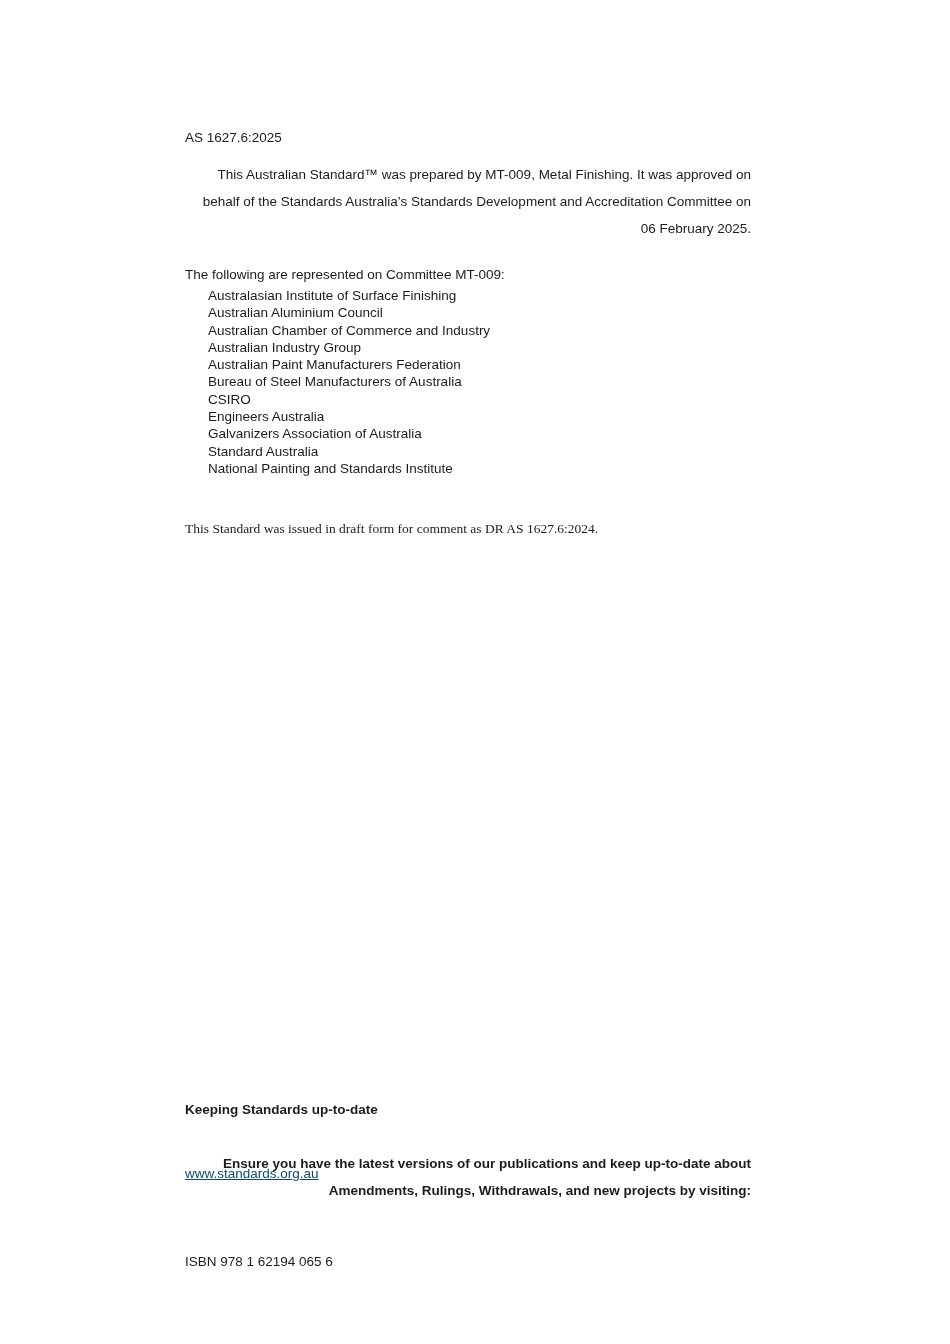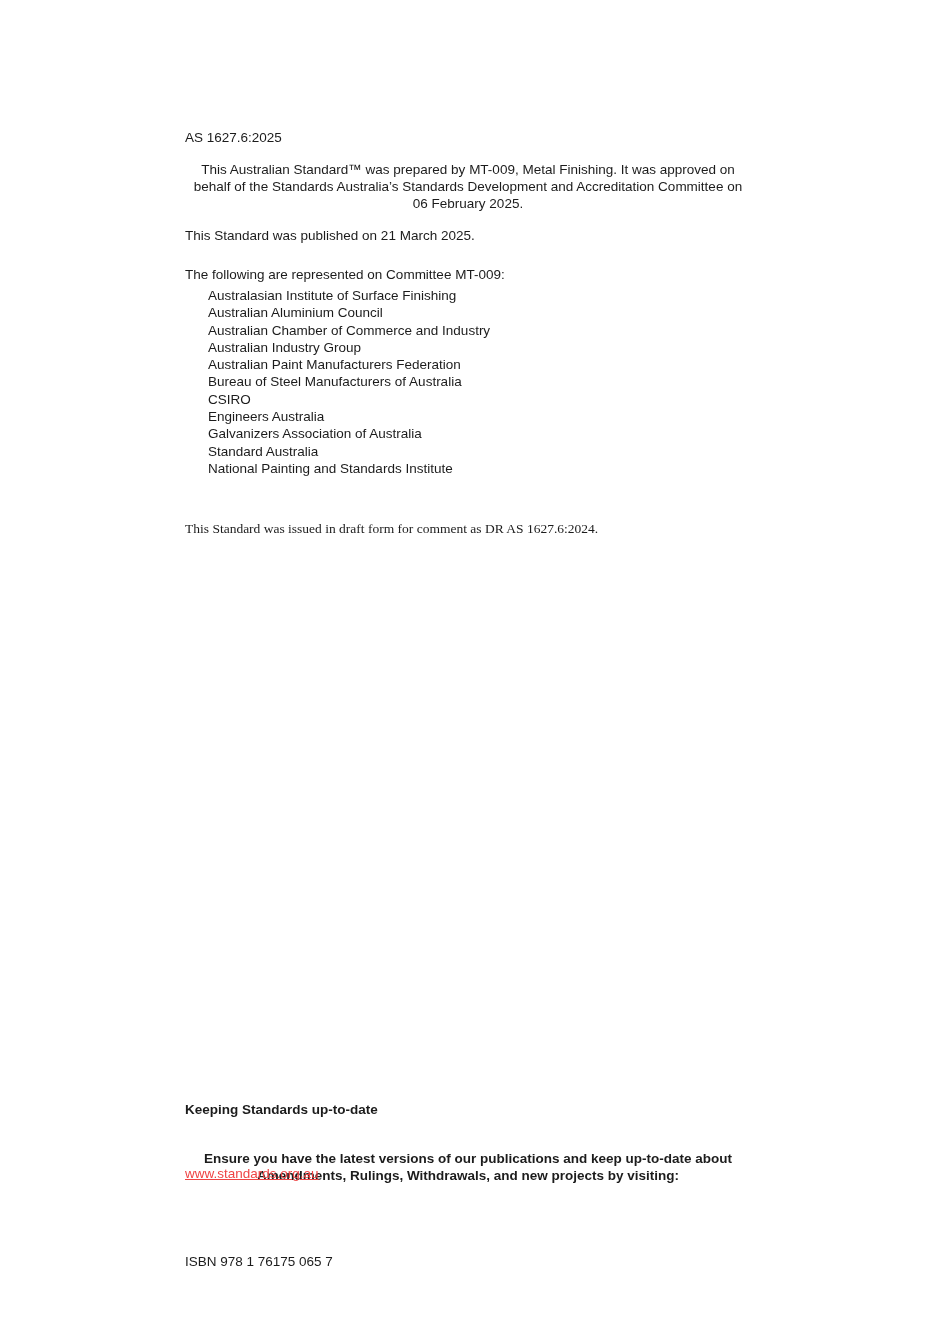--- a/index.html
+++ b/index.html
@@ -23,51 +23,50 @@
   }
   .abs {
     position: absolute;
     left: 185px;
     width: 566px;
   }
   .line {
     line-height: 20px;
   }
   .para {
-    line-height: 17px;
-    text-align: center;
+    line-height: 27px;
+    text-align: right;
   }
   .committee-list {
     line-height: 17.3px;
     padding-left: 23px;
     box-sizing: border-box;
   }
   .committee-list .member {
     white-space: nowrap;
   }
   .bold {
     font-weight: bold;
   }
   a.std-link {
-    color: #ef4444;
+    color: #0c4a6e;
     text-decoration: underline;
     cursor: pointer;
     text-align: center;
   }
 </style>
 </head>
 <body>
 
 <div class="page">
 
   <div class="abs line" style="top: 120px;">AS 1627.6:2025</div>
 
   <div class="abs para" style="top: 153px;">This Australian Standard™ was prepared by MT-009, Metal Finishing. It was approved on behalf of the Standards Australia’s Standards Development and Accreditation Committee on 06 February 2025.</div>
 
-  <div class="abs line" style="top: 218px;">This Standard was published on 21 March 2025.</div>
 
   <div class="abs line" style="top: 257px;">The following are represented on Committee MT-009:</div>
 
   <div class="abs committee-list" style="top: 279px;">
     <div class="member">Australasian Institute of Surface Finishing</div>
     <div class="member">Australian Aluminium Council</div>
     <div class="member">Australian Chamber of Commerce and Industry</div>
     <div class="member">Australian Industry Group</div>
     <div class="member">Australian Paint Manufacturers Federation</div>
     <div class="member">Bureau of Steel Manufacturers of Australia</div>
@@ -81,15 +80,15 @@
   <div class="abs line" style="top: 511px; font-family: Liberation Serif, serif;">This Standard was issued in draft form for comment as DR AS 1627.6:2024.</div>
 
   <div class="abs line bold" style="top: 1092px;">Keeping Standards up-to-date</div>
 
   <div class="abs para" style="top: 1142px; font-weight: bold;">Ensure you have the latest versions of our publications and keep up-to-date about Amendments, Rulings, Withdrawals, and new projects by visiting:</div>
 
   <div class="abs line" style="top: 1156px;">
     <a class="std-link">www.standards.org.au</a>
   </div>
 
-  <div class="abs line" style="top: 1244px;">ISBN 978 1 76175 065 7</div>
+  <div class="abs line" style="top: 1244px;">ISBN 978 1 62194 065 6</div>
 
 </div>
 
 </body></html>

